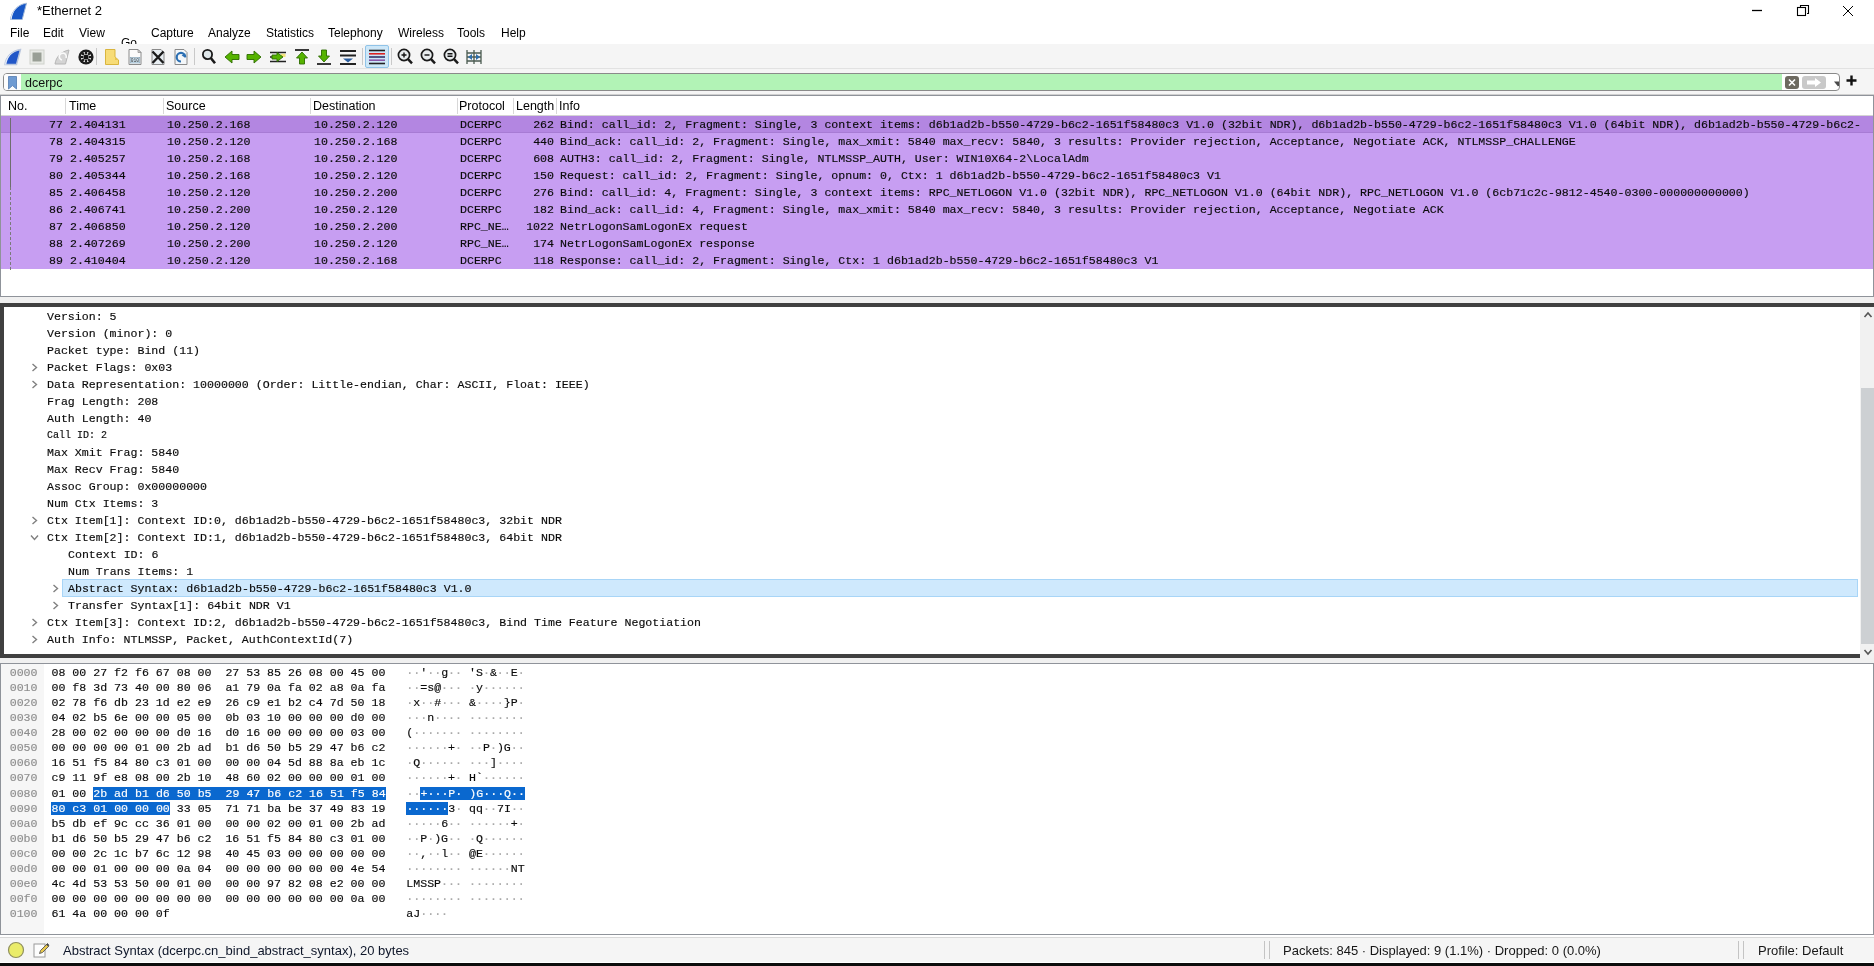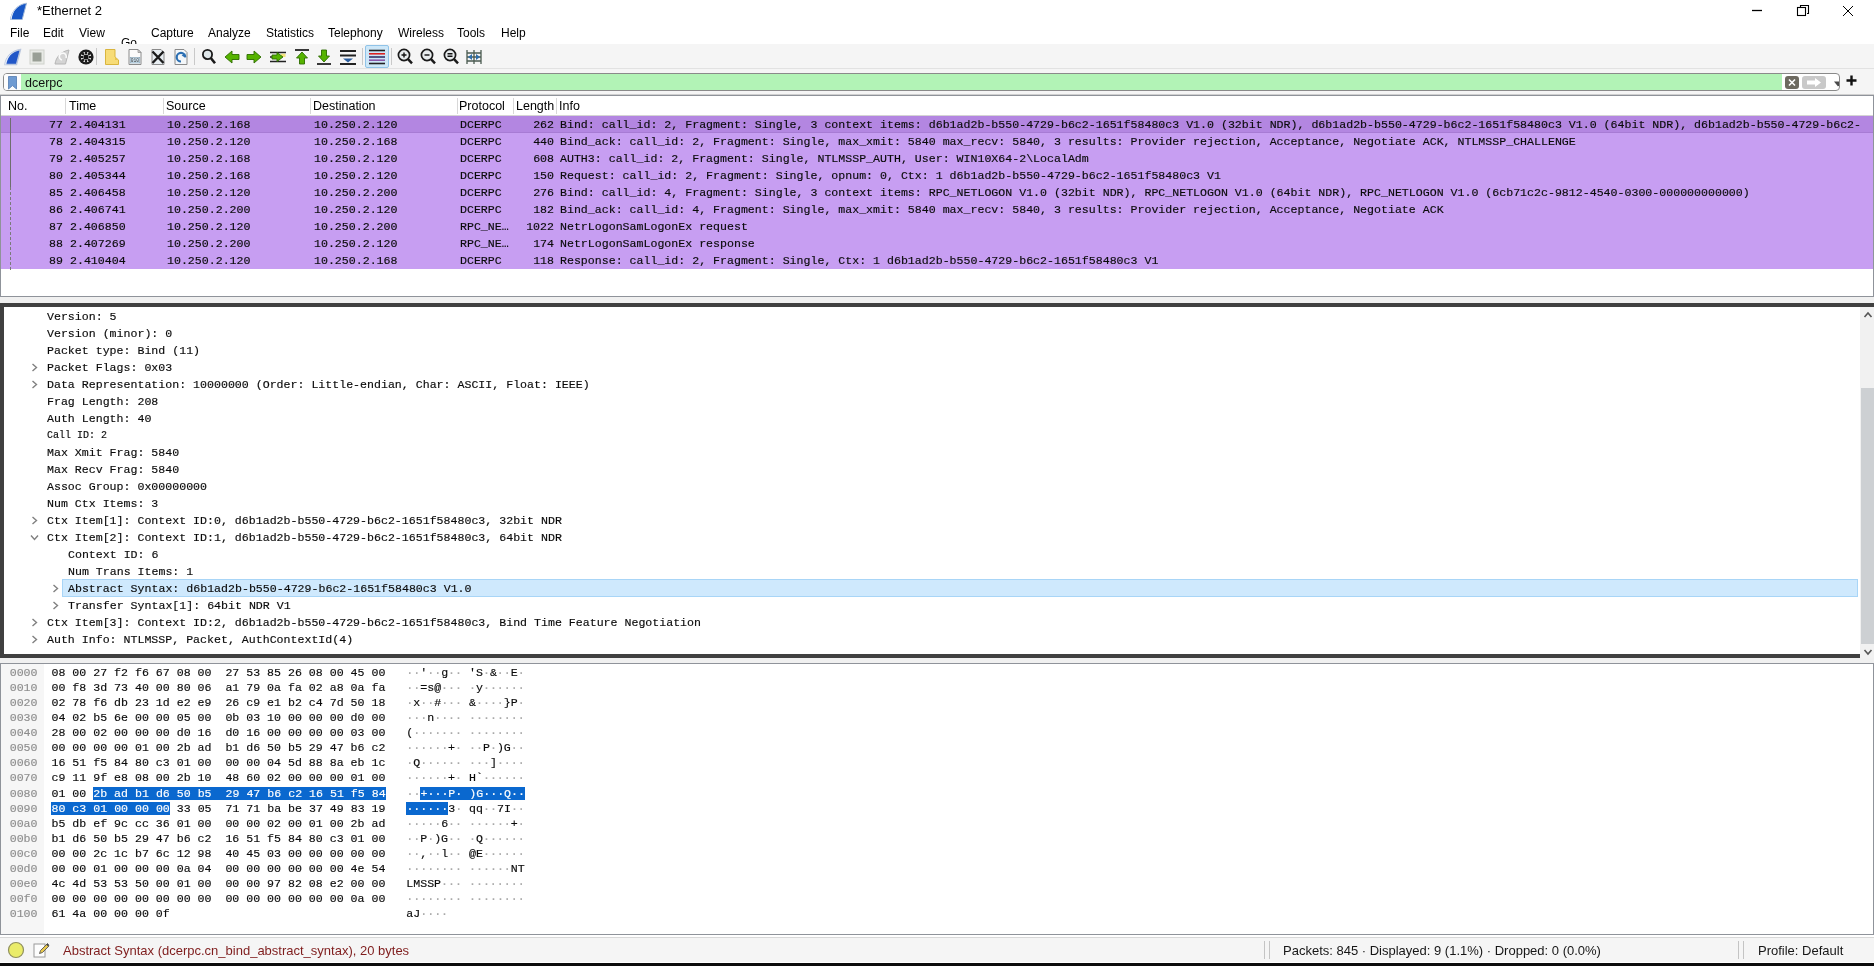--- a/index.html
+++ b/index.html
@@ -233,21 +233,21 @@
       <path d="M2.5 1 L6.5 4.5 L2.5 8" fill="none" stroke="#808080" stroke-width="1.4"></path>
     </svg>
     <div class="abs mono" style="left:64px;top:290.0px;height:17.0px;line-height:17.0px;font-size:11.6px;color:#0b0b0b">Transfer Syntax[1]: 64bit NDR V1</div>
     <svg class="abs" style="left:26px;top:311.0px" width="9" height="9" viewBox="0 0 9 9">
       <path d="M2.5 1 L6.5 4.5 L2.5 8" fill="none" stroke="#808080" stroke-width="1.4"></path>
     </svg>
     <div class="abs mono" style="left:43px;top:307.0px;height:17.0px;line-height:17.0px;font-size:11.6px;color:#0b0b0b">Ctx Item[3]: Context ID:2, d6b1ad2b-b550-4729-b6c2-1651f58480c3, Bind Time Feature Negotiation</div>
     <svg class="abs" style="left:26px;top:328.0px" width="9" height="9" viewBox="0 0 9 9">
       <path d="M2.5 1 L6.5 4.5 L2.5 8" fill="none" stroke="#808080" stroke-width="1.4"></path>
     </svg>
-    <div class="abs mono" style="left:43px;top:324.0px;height:17.0px;line-height:17.0px;font-size:11.6px;color:#0b0b0b">Auth Info: NTLMSSP, Packet, AuthContextId(4)</div>
+    <div class="abs mono" style="left:43px;top:324.0px;height:17.0px;line-height:17.0px;font-size:11.6px;color:#0b0b0b">Auth Info: NTLMSSP, Packet, AuthContextId(7)</div>
     <div class="abs" style="left:1856px;top:0;width:16px;height:353px;background:#f1f1f1"></div>
     <div class="abs" style="left:1857px;top:81px;width:15px;height:256px;background:#cdd0d3"></div>
     <svg class="abs" style="left:1859px;top:4px" width="10" height="8" viewBox="0 0 10 8">
       <path d="M1.5 6 L5 2 L8.5 6" fill="none" stroke="#555" stroke-width="1.6"></path>
     </svg>
     <svg class="abs" style="left:1859px;top:341px" width="10" height="8" viewBox="0 0 10 8">
       <path d="M1.5 2 L5 6 L8.5 2" fill="none" stroke="#555" stroke-width="1.6"></path>
     </svg>
   </div>
 <div class="abs" style="left:0;top:663px;width:1874px;height:272px;background:#fff;border:1px solid #8f939a">
@@ -272,21 +272,21 @@
   </div>
 <div class="abs" style="left:0;top:937px;width:1874px;height:25px;background:#f5f5f5;border-top:1px solid #d8d8d8">
     <svg class="abs" style="left:7px;top:3px" width="18" height="18" viewBox="0 0 18 18">
       <circle cx="9" cy="9" r="7.5" fill="#eaec6a" stroke="#90905c" stroke-width="1.2"></circle>
     </svg>
     <svg class="abs" style="left:32px;top:3px" width="18" height="18" viewBox="0 0 18 18">
       <rect x="2" y="3" width="11" height="13" fill="#fdfdfd" stroke="#9a9a9a"></rect>
       <path d="M15.5 2.5 L8.5 9.5 L7.5 12.5 L10.5 11.5 L17 5 Z" fill="#e8c84c" stroke="#555" stroke-width="0.9"></path>
       <path d="M15.5 2.5 L17 4 L15.8 5.2 L14.3 3.7 Z" fill="#444"></path>
     </svg>
-    <div class="abs" style="left:63px;top:5px;font-size:13px;color:#7f1d1d">Abstract Syntax (dcerpc.cn_bind_abstract_syntax), 20 bytes</div>
+    <div class="abs" style="left:63px;top:5px;font-size:13px;color:#0f172a">Abstract Syntax (dcerpc.cn_bind_abstract_syntax), 20 bytes</div>
     <div class="abs" style="left:1264px;top:3px;width:1px;height:18px;background:#c4c4c4"></div>
     <div class="abs" style="left:1269px;top:3px;width:1px;height:18px;background:#c4c4c4"></div>
     <div class="abs" style="left:1283px;top:5px;font-size:13px;color:#161616">Packets: 845 · Displayed: 9 (1.1%) · Dropped: 0 (0.0%)</div>
     <div class="abs" style="left:1738px;top:3px;width:1px;height:18px;background:#c4c4c4"></div>
     <div class="abs" style="left:1743px;top:3px;width:1px;height:18px;background:#c4c4c4"></div>
     <div class="abs" style="left:1758px;top:5px;font-size:13px;color:#161616">Profile: Default</div>
   </div>
 <div class="abs" style="left:0;top:963px;width:1874px;height:3px;background:#0c0c0c"></div>
 <div class="abs" style="left:0;top:297px;width:1874px;height:6px;background:#f0f0f0"></div>
 <div class="abs" style="left:0;top:658px;width:1874px;height:5px;background:#f0f0f0"></div>

